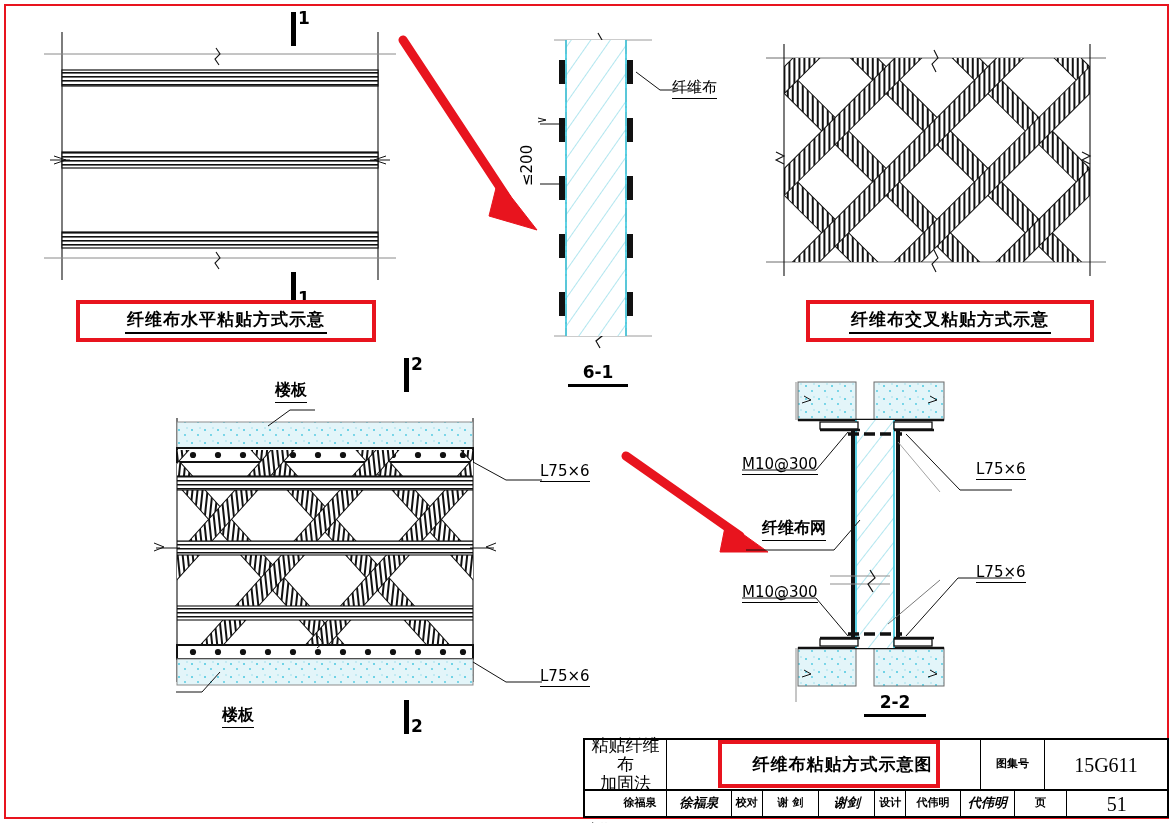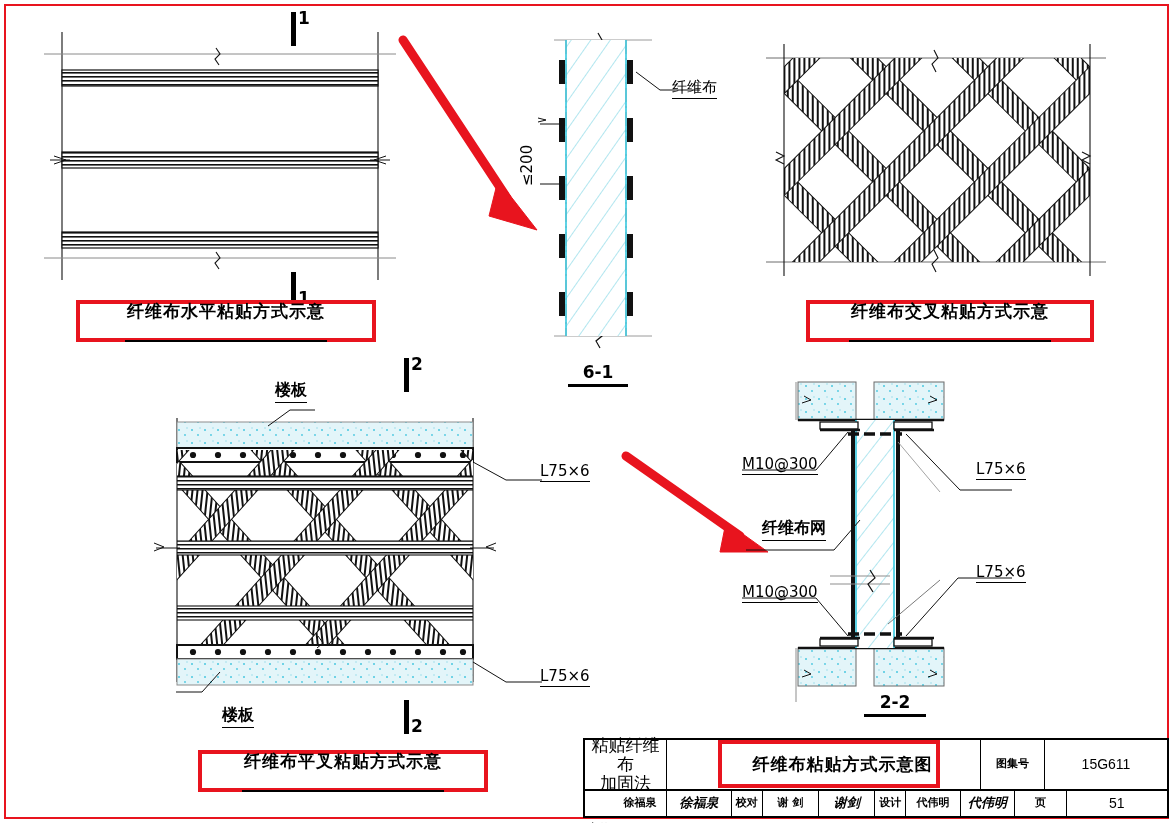--- a/index.html
+++ b/index.html
@@ -14,21 +14,21 @@
   svg{display:block;overflow:visible;}
 
   
   .cap{
     position:absolute;border:4px solid #e8141e;background:#fff;
     display:flex;align-items:center;justify-content:center;box-sizing:border-box;
   }
   .cap .txt{
     font-family:"DejaVu Sans","Liberation Sans",sans-serif;
     font-weight:bold;color:#000;white-space:nowrap;
-    border-bottom:2px solid #000;padding:0 2px 17px 2px;letter-spacing:1px;
+    border-bottom:2px solid #000;padding:0 2px 1px 2px;letter-spacing:1px;
   }
 
   
   .secmark{position:absolute;display:flex;align-items:flex-start;}
   .secmark .bar{width:5px;height:34px;background:#000;}
   .secmark .num{font-family:"DejaVu Sans",sans-serif;font-size:17px;font-weight:bold;
     color:#000;margin-left:2px;line-height:13px;}
   .secmark.below .num{align-self:flex-end;line-height:16px;}
 
   
@@ -51,21 +51,21 @@
     border:2px solid #000;box-sizing:border-box;background:#fff;}
   .tbrow{display:flex;box-sizing:border-box;}
   .tbcell{box-sizing:border-box;display:flex;align-items:center;justify-content:center;
     border-right:1px solid #000;font-family:"DejaVu Sans",sans-serif;color:#000;
     text-align:center;line-height:1.1;}
   .tbcell.last{border-right:none;}
   .r1{height:51px;border-bottom:2px solid #000;}
   .r2{height:25px;}
   .tb-small{font-size:11px;font-weight:bold;}
   .tb-sig{font-family:"DejaVu Serif",serif;font-size:13px;font-style:italic;font-weight:bold;}
-  .tb-num{font-family:Liberation Sans, sans-serif;font-size:14px;}
+  .tb-num{font-family:Liberation Serif, serif;font-size:20px;}
   .tb-main{font-size:17px;font-weight:normal;}
 
   .capmain{position:absolute;left:718px;top:740px;width:222px;height:48px;
     border:4px solid #e8141e;background:#fff;display:flex;align-items:center;justify-content:center;
     box-sizing:border-box;z-index:5;padding-left:27px;}
   .capmain .txt{font-family:"DejaVu Sans",sans-serif;font-weight:bold;font-size:17px;color:#000;letter-spacing:1px;}
 </style>
 </head>
 <body>
 
@@ -355,23 +355,20 @@
 
   <div class="secmark" style="left:404px;top:358px;">
     <div class="bar"></div>
     <div class="num">2</div>
   </div>
   <div class="secmark below" style="left:404px;top:700px;">
     <div class="bar"></div>
     <div class="num">2</div>
   </div>
 
-  <div class="cap" style="left:198px;top:750px;width:290px;height:42px;">
-    <div class="txt" style="font-size:17px;">纤维布平叉粘贴方式示意</div>
-  </div>
 
   <div class="abs" style="left:600px;top:440px;">
     <svg width="190" height="130" viewBox="0 0 190 130">
       <g stroke="#e8141e" fill="#e8141e">
         <line x1="26" y1="16" x2="140" y2="96" stroke-width="9" stroke-linecap="round"></line>
         <polygon points="126,82 168,112 120,112"></polygon>
       </g>
     </svg>
   </div>
 

